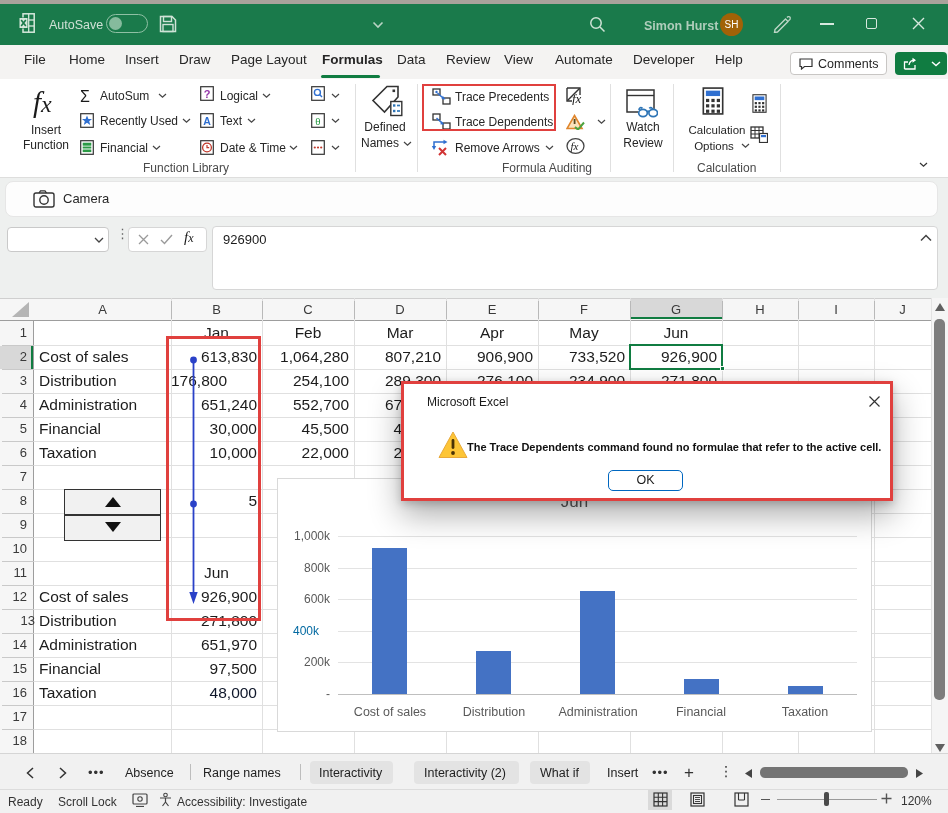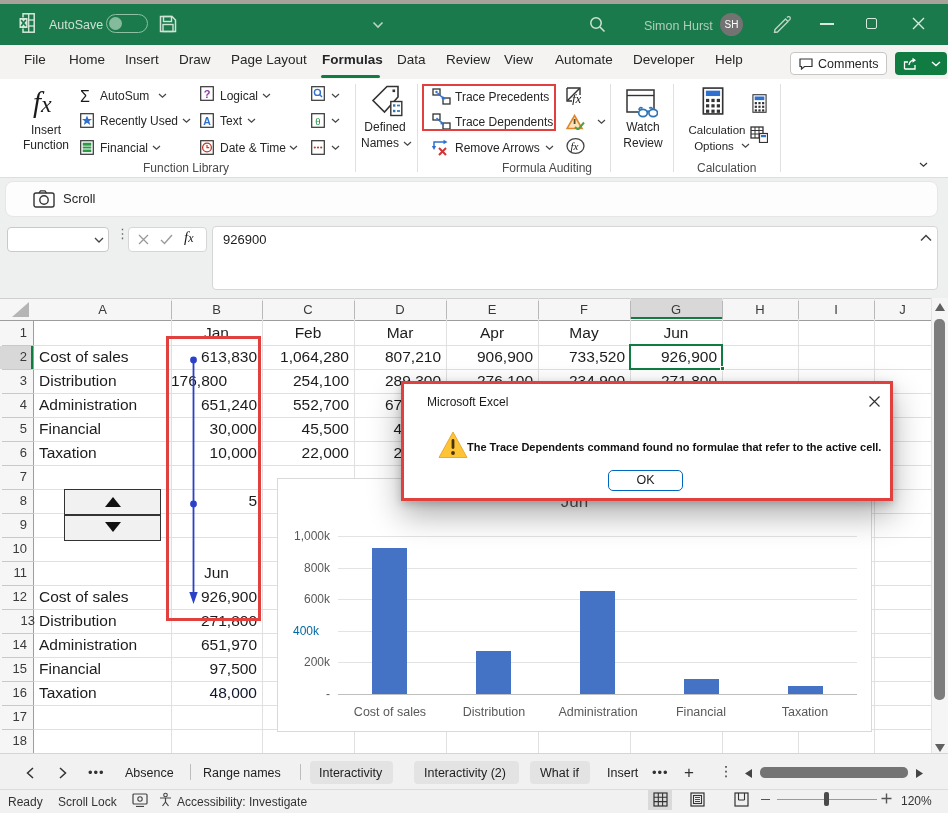--- a/index.html
+++ b/index.html
@@ -27,22 +27,22 @@
 <rect x="4" y="9.5" width="10" height="7" fill="none" stroke="#cfe3d6" stroke-width="1.4"></rect>
 </svg>
 <div class="tx" style="left:197px;top:18px;font-size:12px;color:#b9d4c4;margin-top:44px;">Advanced techniques-2023.xlsm</div>
 <svg class="abs" style="left:372px;top:21px" width="12" height="8" viewBox="0 0 12 8">
     <path d="M1.5 1.5 L6 6 L10.5 1.5" fill="none" stroke="#b9d4c4" stroke-width="1.6"></path>
   </svg>
 <svg class="abs" style="left:589px;top:16px" width="17" height="17" viewBox="0 0 17 17">
 <circle cx="7" cy="7" r="5.2" fill="none" stroke="#cfe3d6" stroke-width="1.5"></circle>
     <line x1="11" y1="11" x2="15.5" y2="15.5" stroke="#cfe3d6" stroke-width="1.5"></line>
   </svg>
-<div class="tx" style="left:644px;top:19px;font-size:12.5px;color:#afcdbb;">Simon Hurst</div>
-<div class="abs" style="left:720px;top:13px;width:23px;height:23px;border-radius:50%;background:#737373;color:#fff;font-size:10px;text-align:center;line-height:23px;">SH</div>
+<div class="tx" style="left:644px;top:19px;font-size:12.5px;color:#afcdbb;font-weight:bold;">Simon Hurst</div>
+<div class="abs" style="left:720px;top:13px;width:23px;height:23px;border-radius:50%;background:#a16207;color:#fff;font-size:10px;text-align:center;line-height:23px;">SH</div>
 <svg class="abs" style="left:772px;top:15px" width="20" height="18" viewBox="0 0 20 18">
 <path d="M3 14.5 L13.5 4 L16 6.5 L5.5 17 L2.5 17.5 Z" fill="none" stroke="#bcd6c6" stroke-width="1.4"></path>
 <path d="M15 2.5 C16 1.2 18 1.5 18.3 3 C18.6 4.4 17.3 5.3 16.3 5.8" fill="none" stroke="#bcd6c6" stroke-width="1.3"></path>
 </svg>
 <div class="abs" style="left:820px;top:23px;width:14px;height:1.6px;background:#d7e8de;"></div>
 <div class="abs" style="left:866px;top:18px;width:11px;height:11px;border:1.4px solid #d7e8de;border-radius:2px;"></div>
 <svg class="abs" style="left:912px;top:17px" width="13" height="13" viewBox="0 0 13 13">
     <path d="M1 1 L12 12 M12 1 L1 12" stroke="#d7e8de" stroke-width="1.4"></path>
   </svg>
 <div class="abs" style="left:0;top:45px;width:948px;height:34px;background:#f4f3f2;"></div>
@@ -279,21 +279,21 @@
 <svg class="abs" style="left:919px;top:162px" width="9" height="6" viewBox="0 0 9 6">
     <path d="M1 1 L4.5 4.2 L8 1" fill="none" stroke="#333" stroke-width="1.2"></path>
   </svg>
 <div class="abs" style="left:422px;top:84px;width:134px;height:47px;border:2.5px solid #E0403E;"></div>
 <div class="abs" style="left:5px;top:181px;width:933px;height:36px;background:#fdfdfd;border:1px solid #e6e6e6;border-radius:8px;"></div>
 <svg class="abs" style="left:33px;top:190px" width="22" height="18" viewBox="0 0 22 18">
 <rect x="1" y="3" width="20" height="14" rx="2" fill="none" stroke="#333" stroke-width="1.4"></rect>
 <path d="M6 3 L7.5 0.8 L12 0.8 L13.5 3" fill="none" stroke="#333" stroke-width="1.3"></path>
 <circle cx="11" cy="10" r="4.2" fill="none" stroke="#333" stroke-width="1.4"></circle>
   </svg>
-<div class="tx" style="left:63px;top:191px;font-size:13px;color:#262626;">Scroll</div>
+<div class="tx" style="left:63px;top:191px;font-size:13px;color:#262626;">Camera</div>
 <div class="abs" style="left:7px;top:227px;width:102px;height:25px;background:#fff;border:1px solid #c9c9c9;border-radius:4px;"></div>
 <svg class="abs" style="left:94px;top:237px" width="10" height="7" viewBox="0 0 10 7">
     <path d="M1 1 L5 5 L9 1" fill="none" stroke="#444" stroke-width="1.3"></path>
   </svg>
 <div class="tx" style="left:116px;top:231px;font-size:13px;color:#666;letter-spacing:0;line-height:6px;">⋮</div>
 <div class="abs" style="left:128px;top:227px;width:79px;height:25px;background:#fff;border:1px solid #d6d6d6;border-radius:4px;"></div>
 <svg class="abs" style="left:138px;top:234px" width="11" height="11" viewBox="0 0 11 11">
     <path d="M1 1 L10 10 M10 1 L1 10" stroke="#9a9a9a" stroke-width="1.3"></path>
   </svg>
 <svg class="abs" style="left:160px;top:234px" width="13" height="11" viewBox="0 0 13 11">

